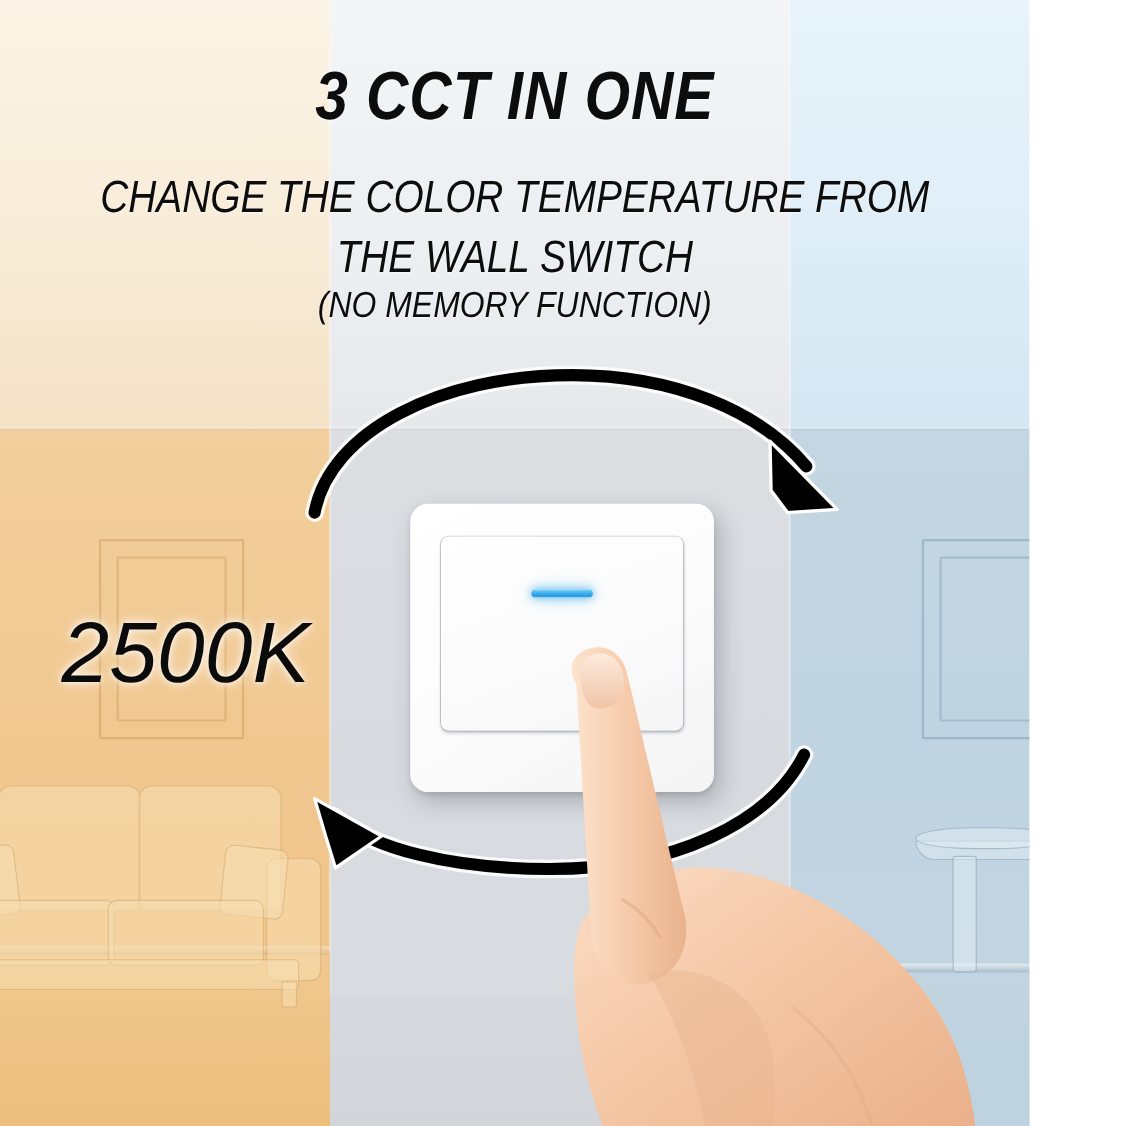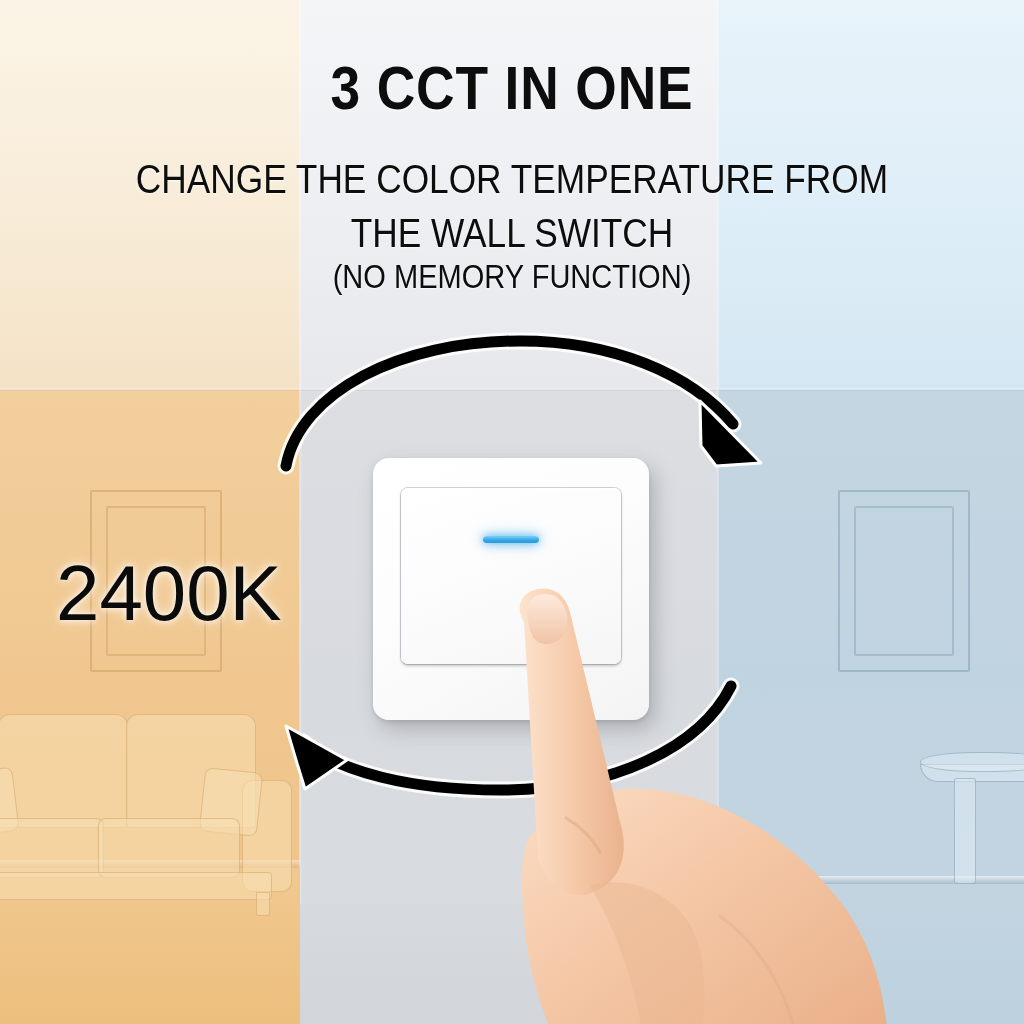--- a/index.html
+++ b/index.html
@@ -3,25 +3,26 @@
 <meta charset="utf-8">
 <title>3 CCT In One</title>
 <style>
   html, body {
     margin: 0;
     padding: 0;
     background: #ffffff;
   }
   #stage {
     position: relative;
-    width: 1024px;
+    width: 936px;
     height: 1024px;
     overflow: hidden;
     font-family: "Liberation Sans", sans-serif;
     user-select: none;
+    font-style: italic;
   }
 
   
   .bg-layer { position: absolute; inset: 0; }
 
   .panel { position: absolute; top: 0; bottom: 0; }
 
   
   .panel-warm  { left: 0;     width: 300px; }
   .panel-neut  { left: 300px; width: 418px; }
@@ -234,21 +235,21 @@
       <polygon points="700,401 761,463 716,466 701,446" fill="#000000" stroke="#ffffff" stroke-width="3" stroke-linejoin="round"></polygon>
     </g>
 
     <g>
       <path d="M731,686 C700,748 612,790 500,790 C410,790 340,772 303,742" fill="none" stroke="#ffffff" stroke-width="17" stroke-linecap="round" opacity="0.85"></path>
       <path d="M731,686 C700,748 612,790 500,790 C410,790 340,772 303,742" fill="none" stroke="#000000" stroke-width="11" stroke-linecap="round"></path>
       <polygon points="286,726 347,760 305,789 296,760" fill="#000000" stroke="#ffffff" stroke-width="3" stroke-linejoin="round"></polygon>
     </g>
   </svg>
 
-  <div class="kelvin kelvin-left">2400K</div>
+  <div class="kelvin kelvin-left">2500K</div>
 
   <div class="switch">
     <div class="rocker">
       <div class="led"></div>
     </div>
   </div>
 
   <svg class="hand" width="430" height="470" viewBox="0 0 430 470">
     <defs>
       <linearGradient id="skin" x1="0" y1="0" x2="1" y2="1">

